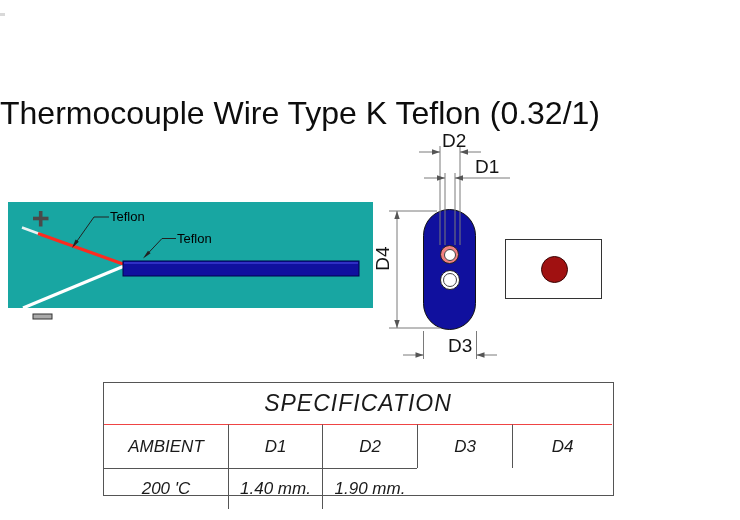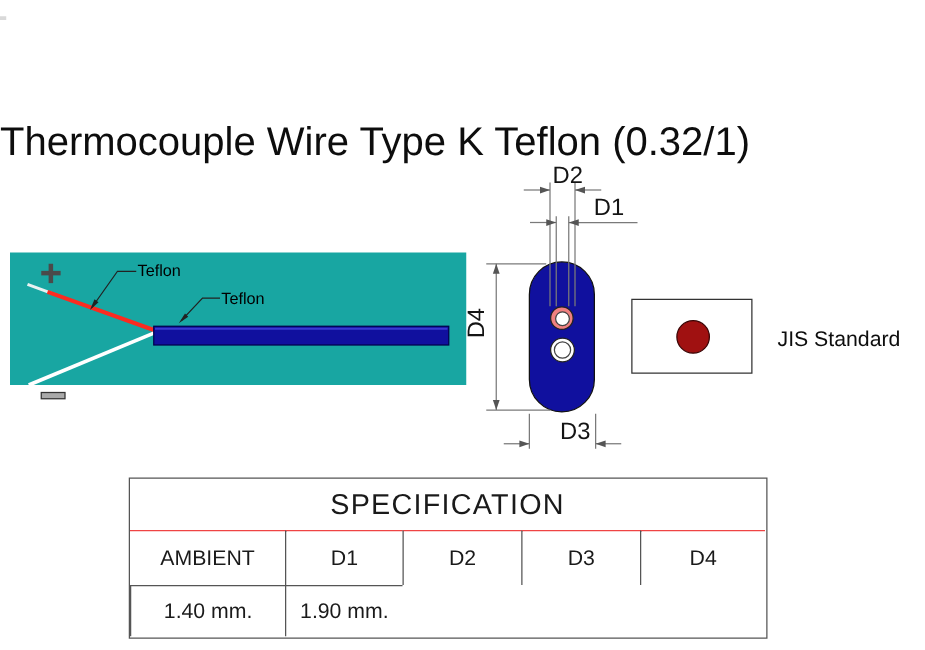--- a/index.html
+++ b/index.html
@@ -27,22 +27,22 @@
   #neg-conductor{left:439.5px;top:269.5px;width:20px;height:20px;background:#fff;border:1px solid #222;}
   #neg-conductor .core{width:12px;height:12px;border-radius:50%;background:#fff;border:1px solid #444;}
   .dim-label{position:absolute;font-size:19px;color:#141414;line-height:19px;white-space:nowrap;}
   #dim-label-d4{left:367px;top:249px;width:30px;text-align:center;transform:rotate(-90deg);}
   
   #flag{left:505px;top:239px;width:97px;height:60px;background:#fff;border:1.5px solid #333;box-sizing:border-box;}
   #flag-circle{left:35px;top:15.5px;width:27px;height:27px;background:#a01111;border:1px solid #3a0505;}
   #jis-label{left:622px;top:262px;font-size:17px;color:#0d0d0d;white-space:nowrap;}
   
   #spec-table{
-    left:103px;top:382px;width:511px;height:129px;border:1.5px solid #555;box-sizing:border-box;
-    display:grid;grid-template-columns:124px 94px 95px 95px 100px;grid-template-rows:41px 44px 41px;
+    left:103px;top:382px;width:511px;height:114px;border:1.5px solid #555;box-sizing:border-box;
+    display:grid;grid-template-columns:124px 94px 95px 95px 100px;grid-template-rows:41px 44px 41px;font-style:italic;
   }
   #spec-table .cell{
     display:flex;align-items:center;justify-content:center;
     font-size:17px;color:#1a1a1a;box-sizing:border-box;white-space:nowrap;
   }
   #spec-table .span-all{grid-column:1 / span 5;font-size:23px;letter-spacing:1px;}
   #spec-table .row2{border-top:1px solid #ef4444;}
   #spec-table .row3{border-top:1px solid #555;}
   #spec-table .colsep{border-left:1px solid #555;}
   
@@ -142,28 +142,28 @@
   </svg>
 
   <div class="dim-label" style="left:442px;top:131px;">D2</div>
   <div class="dim-label" style="left:475px;top:157px;">D1</div>
   <div class="dim-label" id="dim-label-d4">D4</div>
   <div class="dim-label" style="left:448px;top:336px;">D3</div>
 
   <div id="flag" class="abs">
     <div id="flag-circle" class="circle"></div>
   </div>
-  <div id="jis-label" class="abs">JIS Standard</div>
 
   <div id="spec-table" class="abs">
     <div class="cell span-all">SPECIFICATION</div>
 
     <div class="cell row2">AMBIENT</div>
     <div class="cell row2 colsep">D1</div>
     <div class="cell row2 colsep">D2</div>
     <div class="cell row2 colsep">D3</div>
     <div class="cell row2 colsep">D4</div>
 
+    <div class="cell row3">200 'C</div>
     <div class="cell row3 colsep">1.40 mm.</div>
     <div class="cell row3 colsep">1.90 mm.</div>
   </div>
 
 </div>
 
 </body></html>

